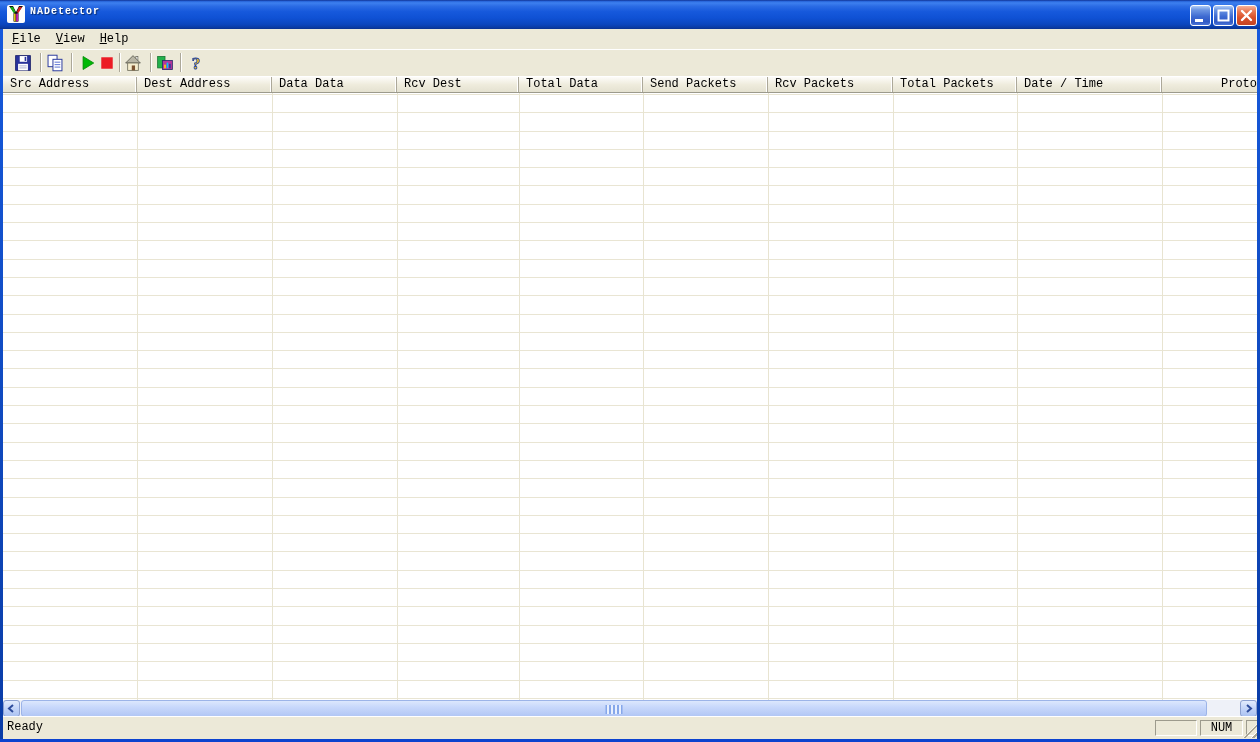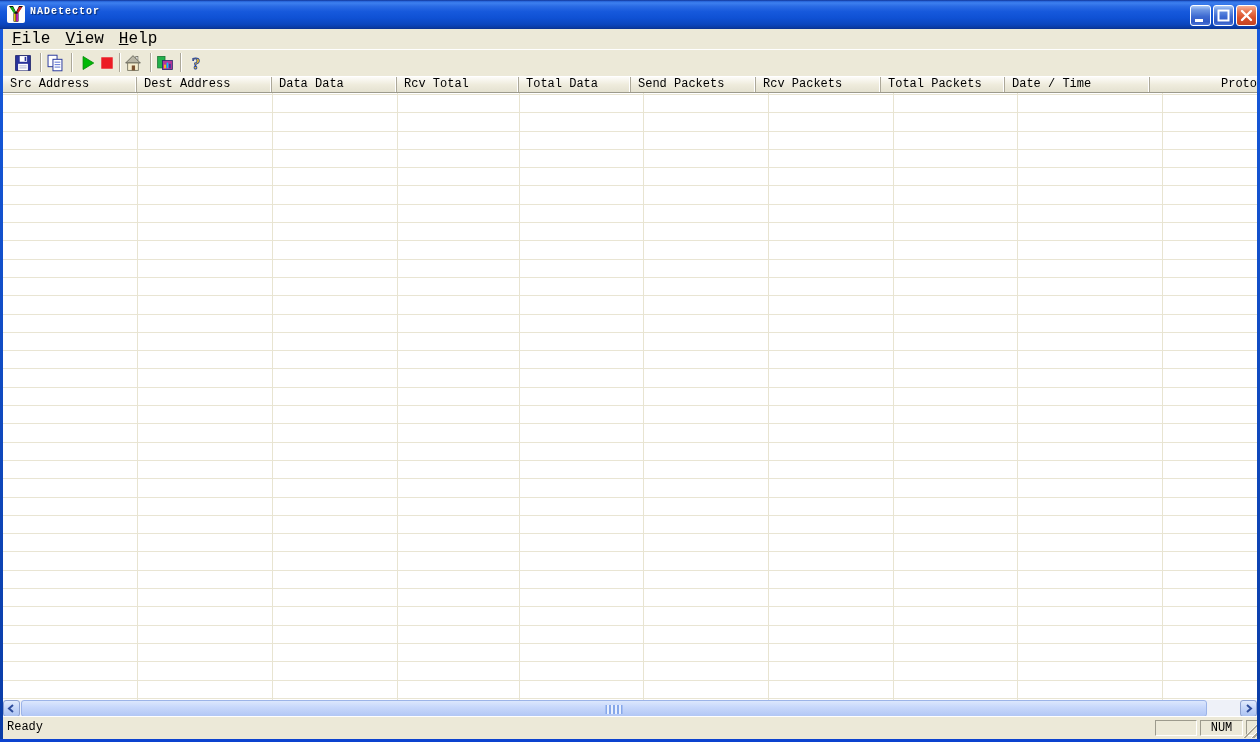--- a/index.html
+++ b/index.html
@@ -19,21 +19,21 @@
   .winbtn.max  { left:1213px; background:linear-gradient(180deg,#AECBF7 0%,#6E97E3 20%,#3E6BD2 55%,#3059C4 82%,#4A74D8 100%); }
   .winbtn.close{ left:1236px; background:linear-gradient(180deg,#F6B29A 0%,#E9764F 30%,#D9512B 62%,#C44323 100%); }
   .winbtn svg { position:absolute; left:0; top:0; }
 
   
   .border-left   { position:absolute; left:0;    top:29px;  width:3px;   height:713px; background:linear-gradient(180deg,#1659DC,#0A3CA6); }
   .border-right  { position:absolute; left:1257px;top:29px; width:3px;   height:713px; background:linear-gradient(180deg,#1659DC,#0A3CA6); }
   .border-bottom { position:absolute; left:0;    top:739px; width:1260px;height:3px;   background:#0C43CF; }
 
   
-  .menubar { position:absolute; left:3px; top:29px; width:1254px; height:20px; background:#ECE9D8; padding-left:5px; font-size:16px; line-height:20px; }
+  .menubar { position:absolute; left:3px; top:29px; width:1254px; height:20px; background:#ECE9D8; padding-left:5px; font-size:12px; line-height:20px; }
   .menu-item { display:inline-block; padding:0 4px; margin-right:7px; color:#000; cursor:default; }
 
   
   .toolbar { position:absolute; left:3px; top:49px; width:1254px; height:27px; background:#ECE9D8; border-top:1px solid #FFFFFF; }
   .tbtn { position:absolute; top:2px; width:22px; height:22px; display:flex; align-items:center; justify-content:center; }
   .tsep { position:absolute; top:3px; width:1px; height:19px; background:#ACA899; box-shadow:1px 0 0 #FFFFFF; }
 
   
   .table-header { position:absolute; left:3px; top:76px; width:1254px; height:17px; display:flex;
     background:linear-gradient(180deg,#FDFCF9 0%,#EFECDD 50%,#E4E1D0 100%);
@@ -165,22 +165,22 @@
       <svg width="18" height="18" viewBox="0 0 22 22">
         <text x="11" y="18" text-anchor="middle" font-family="Liberation Serif, serif" font-size="21" font-weight="bold" fill="#F7C51E" stroke="#1F3E9E" stroke-width="1">?</text>
       </svg>
     </div>
   </div>
 
   <div class="table-header">
       <div class="hcell" style="width: 134px;">Src Address</div>
       <div class="hcell" style="width: 135px;">Dest Address</div>
       <div class="hcell" style="width: 125px;">Data Data</div>
-      <div class="hcell" style="width: 122px;">Rcv Total</div>
-      <div class="hcell" style="width: 112px;">Total Data</div>
+      <div class="hcell" style="width: 122px;">Rcv Dest</div>
+      <div class="hcell" style="width: 124px;">Total Data</div>
       <div class="hcell" style="width: 125px;">Send Packets</div>
       <div class="hcell" style="width: 125px;">Rcv Packets</div>
       <div class="hcell" style="width: 124px;">Total Packets</div>
       <div class="hcell" style="width: 145px;">Date / Time</div>
       <div class="hcell last" style="width: 95px;">Proto</div>
     </div>
 
   <div class="table-body">
       <div class="vline" style="left: 134px;"></div>
       <div class="vline" style="left: 269px;"></div>

